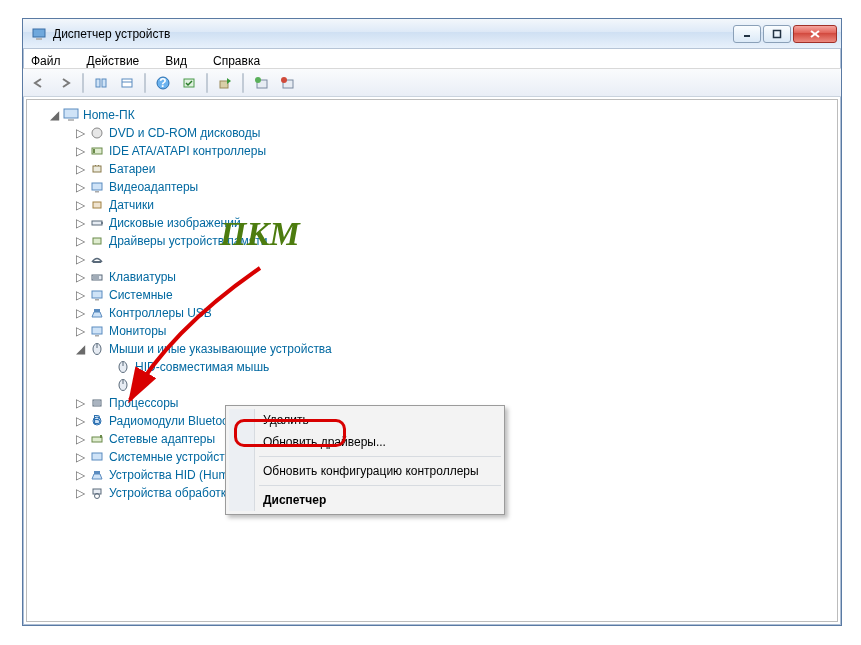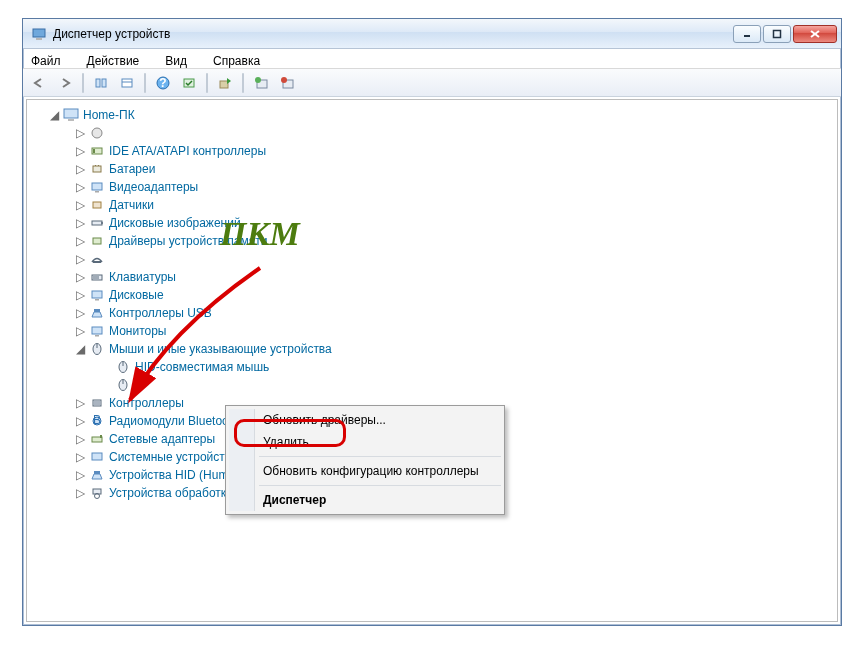--- a/index.html
+++ b/index.html
@@ -160,20 +160,21 @@
       </div>
 
       <div id="cats">
           <div class="node ind2">
             <span class="exp has">▷</span>
             <span class="ico">
               <svg class="i-generic" viewBox="0 0 14 12">
                 <circle cx="7" cy="6" r="5" fill="#e7e7e7" stroke="#888"></circle>
               </svg>
             </span>
+            <span class="lbl">DVD и CD-ROM дисководы</span>
           </div>
           <div class="node ind2">
             <span class="exp has">▷</span>
             <span class="ico">
               <svg class="i-generic" viewBox="0 0 14 12">
                 <rect x="2" y="3" width="10" height="6" fill="#dfeccf" stroke="#6a8a4a"></rect>
                 <rect x="3" y="4" width="2" height="4" fill="#6a8a4a"></rect>
               </svg>
             </span>
             <span class="lbl">IDE ATA/ATAPI контроллеры</span>
@@ -249,21 +250,21 @@
             <span class="lbl">Клавиатуры</span>
           </div>
           <div class="node ind2">
             <span class="exp has">▷</span>
             <span class="ico">
               <svg class="i-generic" viewBox="0 0 14 12">
                 <rect x="2" y="2" width="10" height="7" fill="#cfe3f7" stroke="#5a8bbf"></rect>
                 <rect x="5" y="10" width="4" height="1.5" fill="#aaa"></rect>
               </svg>
             </span>
-            <span class="lbl">Дисковые</span>
+            <span class="lbl">Системные</span>
           </div>
           <div class="node ind2">
             <span class="exp has">▷</span>
             <span class="ico">
               <svg class="i-generic" viewBox="0 0 14 12">
                 <rect x="4" y="2" width="6" height="3" fill="#5a8bbf"></rect>
                 <path d="M4 5 L2 10 L12 10 L10 5 Z" fill="#cfe3f7" stroke="#5a8bbf"></path>
               </svg>
             </span>
             <span class="lbl">Контроллеры USB</span>
@@ -312,21 +313,21 @@
 
       <div id="cats2">
           <div class="node ind2">
             <span class="exp has">▷</span>
             <span class="ico">
               <svg class="i-generic" viewBox="0 0 14 12">
                 <rect x="3" y="3" width="8" height="6" fill="#e7ecf3" stroke="#5a6a7a"></rect>
                 <rect x="4" y="4" width="6" height="4" fill="#aab4c0"></rect>
               </svg>
             </span>
-            <span class="lbl">Контроллеры</span>
+            <span class="lbl">Процессоры</span>
           </div>
           <div class="node ind2">
             <span class="exp has">▷</span>
             <span class="ico">
               <svg class="i-generic" viewBox="0 0 14 12">
                 <circle cx="7" cy="6" r="4" fill="#cfe3f7" stroke="#2a6fb0"></circle>
                 <text x="7" y="9" text-anchor="middle" font-size="7" fill="#2a6fb0">B</text>
               </svg>
             </span>
             <span class="lbl">Радиомодули Bluetoot</span>
@@ -371,22 +372,22 @@
             <span class="lbl">Устройства обработки изображений</span>
           </div>
         </div>
 
     </div>
   </div>
 </div>
 
 <div class="ctxmenu">
   <div class="gutter"></div>
+  <div class="mi">Удалить</div>
   <div class="mi">Обновить драйверы...</div>
-  <div class="mi">Удалить</div>
   <hr>
   <div class="mi">Обновить конфигурацию контроллеры</div>
   <hr>
   <div class="mi bold">Диспетчер</div>
 </div>
 
 <div class="annot">ПКМ</div>
 <svg class="arrow" style="left:110px; top:250px;" width="180" height="170">
   <defs>
       <marker id="ah" markerWidth="10" markerHeight="10" refX="8" refY="3" orient="auto">

